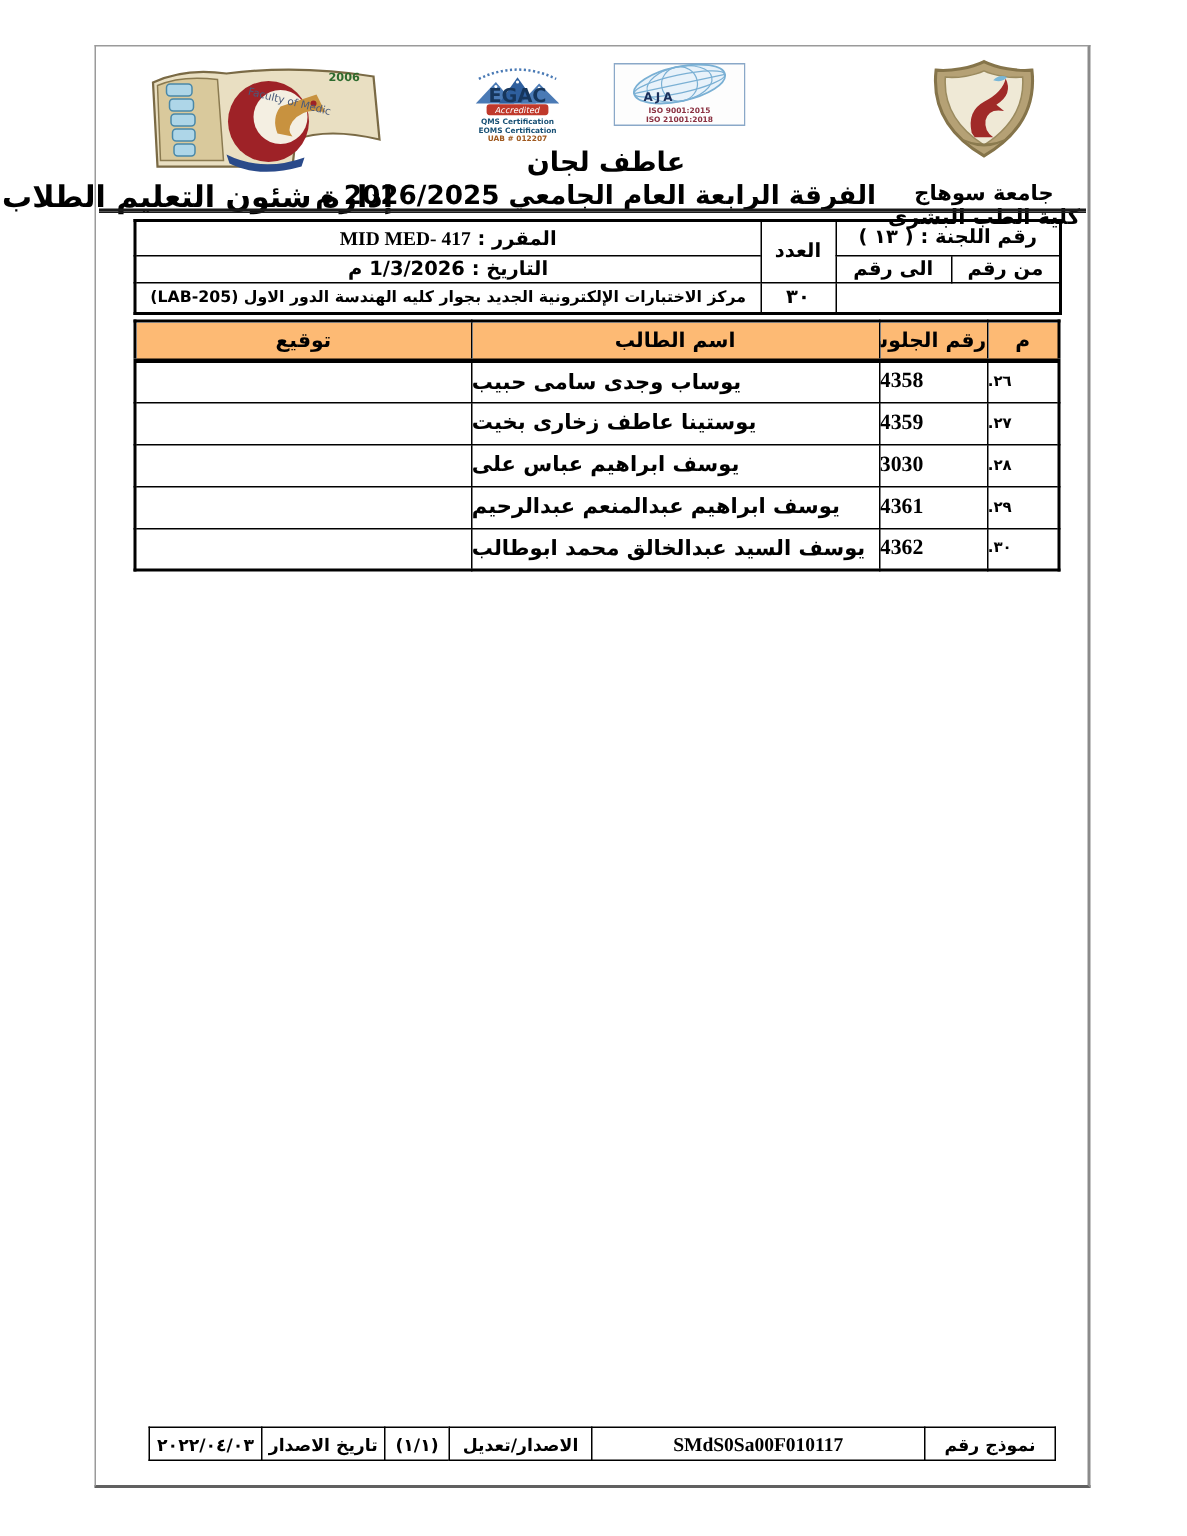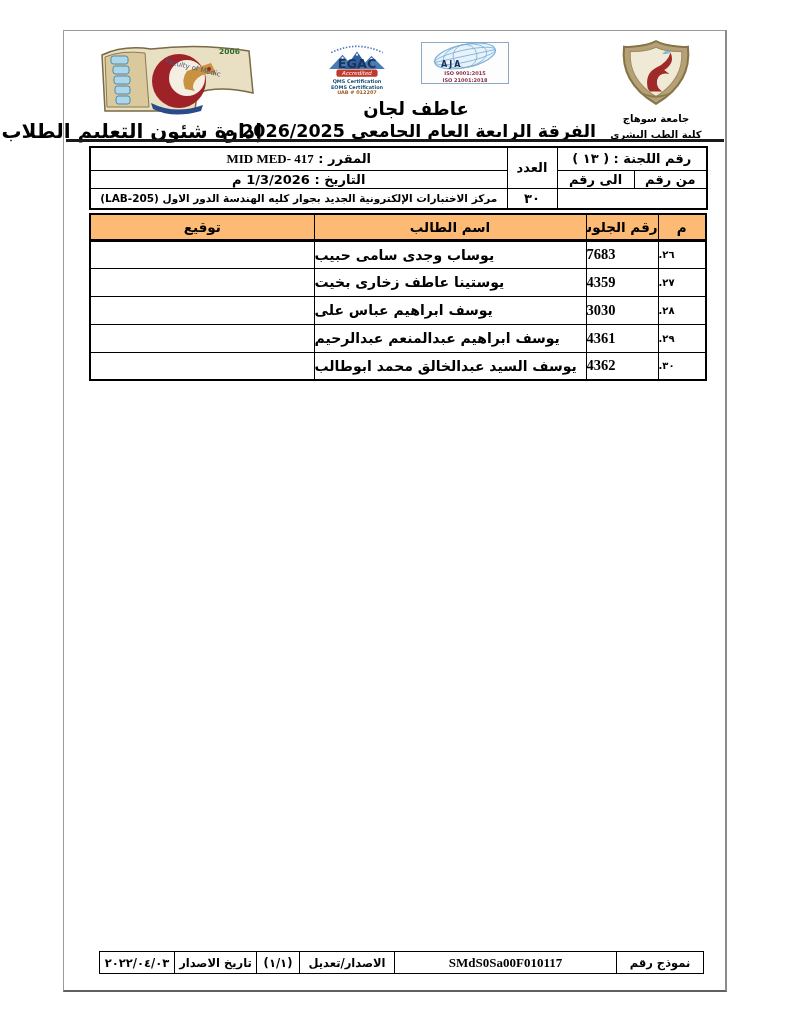--- a/index.html
+++ b/index.html
@@ -9,22 +9,22 @@
   }
   .canvas { position: relative; width: 791px; height: 1024px; background: #fff; overflow: hidden; }
   .page {
     position: absolute; left: 63px; top: 30px; width: 664px; height: 962px;
     background: #fff;
     border: 1px solid #9a9a9a; border-right: 2px solid #8b8b8b; border-bottom: 2px solid #606060;
   }
 
   
   .hdr-right { position: absolute; left: 528px; top: 8px; width: 128px; text-align: center; }
-  .hdr-right .univ-lines { margin-top: 0; font-size: 10px; font-weight: bold; line-height: 16px; }
-  .hdr-center { position: absolute; left: 172px; top: 8px; width: 360px; text-align: center; }
+  .hdr-right .univ-lines { margin-top: 10px; font-size: 14px; font-weight: bold; line-height: 16px; }
+  .hdr-center { position: absolute; left: 160px; top: 8px; width: 360px; text-align: center; }
   .logo-row { display: flex; justify-content: center; align-items: flex-start; gap: 30px; height: 56px; }
   .title1 { font-size: 18px; font-weight: bold; margin-top: 3px; white-space: nowrap; }
   .title2 { font-size: 17.5px; font-weight: bold; margin-top: 2px; white-space: nowrap; }
   .hdr-left { position: absolute; left: 30px; top: 10px; width: 168px; text-align: center; }
   .dept-line { font-size: 20px; font-weight: bold; margin-top: 0; white-space: nowrap; }
 
   .double-rule {
     position: absolute; left: 2px; top: 108px; width: 658px; height: 2px;
     border-top: 2.5px solid #1a1a1a; border-bottom: 1.5px solid #1a1a1a;
   }
@@ -177,21 +177,21 @@
         </colgroup>
       <tbody>
           <tr>
         <th>م</th>
         <th>رقم الجلوس</th>
         <th>اسم الطالب</th>
         <th>توقيع</th>
       </tr>
       <tr>
         <td class="serial">٢٦.</td>
-        <td class="seat">7683</td>
+        <td class="seat">4358</td>
         <td>يوساب وجدى سامى حبيب</td>
         <td></td>
       </tr>
       <tr>
         <td class="serial">٢٧.</td>
         <td class="seat">4359</td>
         <td>يوستينا عاطف زخارى بخيت</td>
         <td></td>
       </tr>
       <tr>

